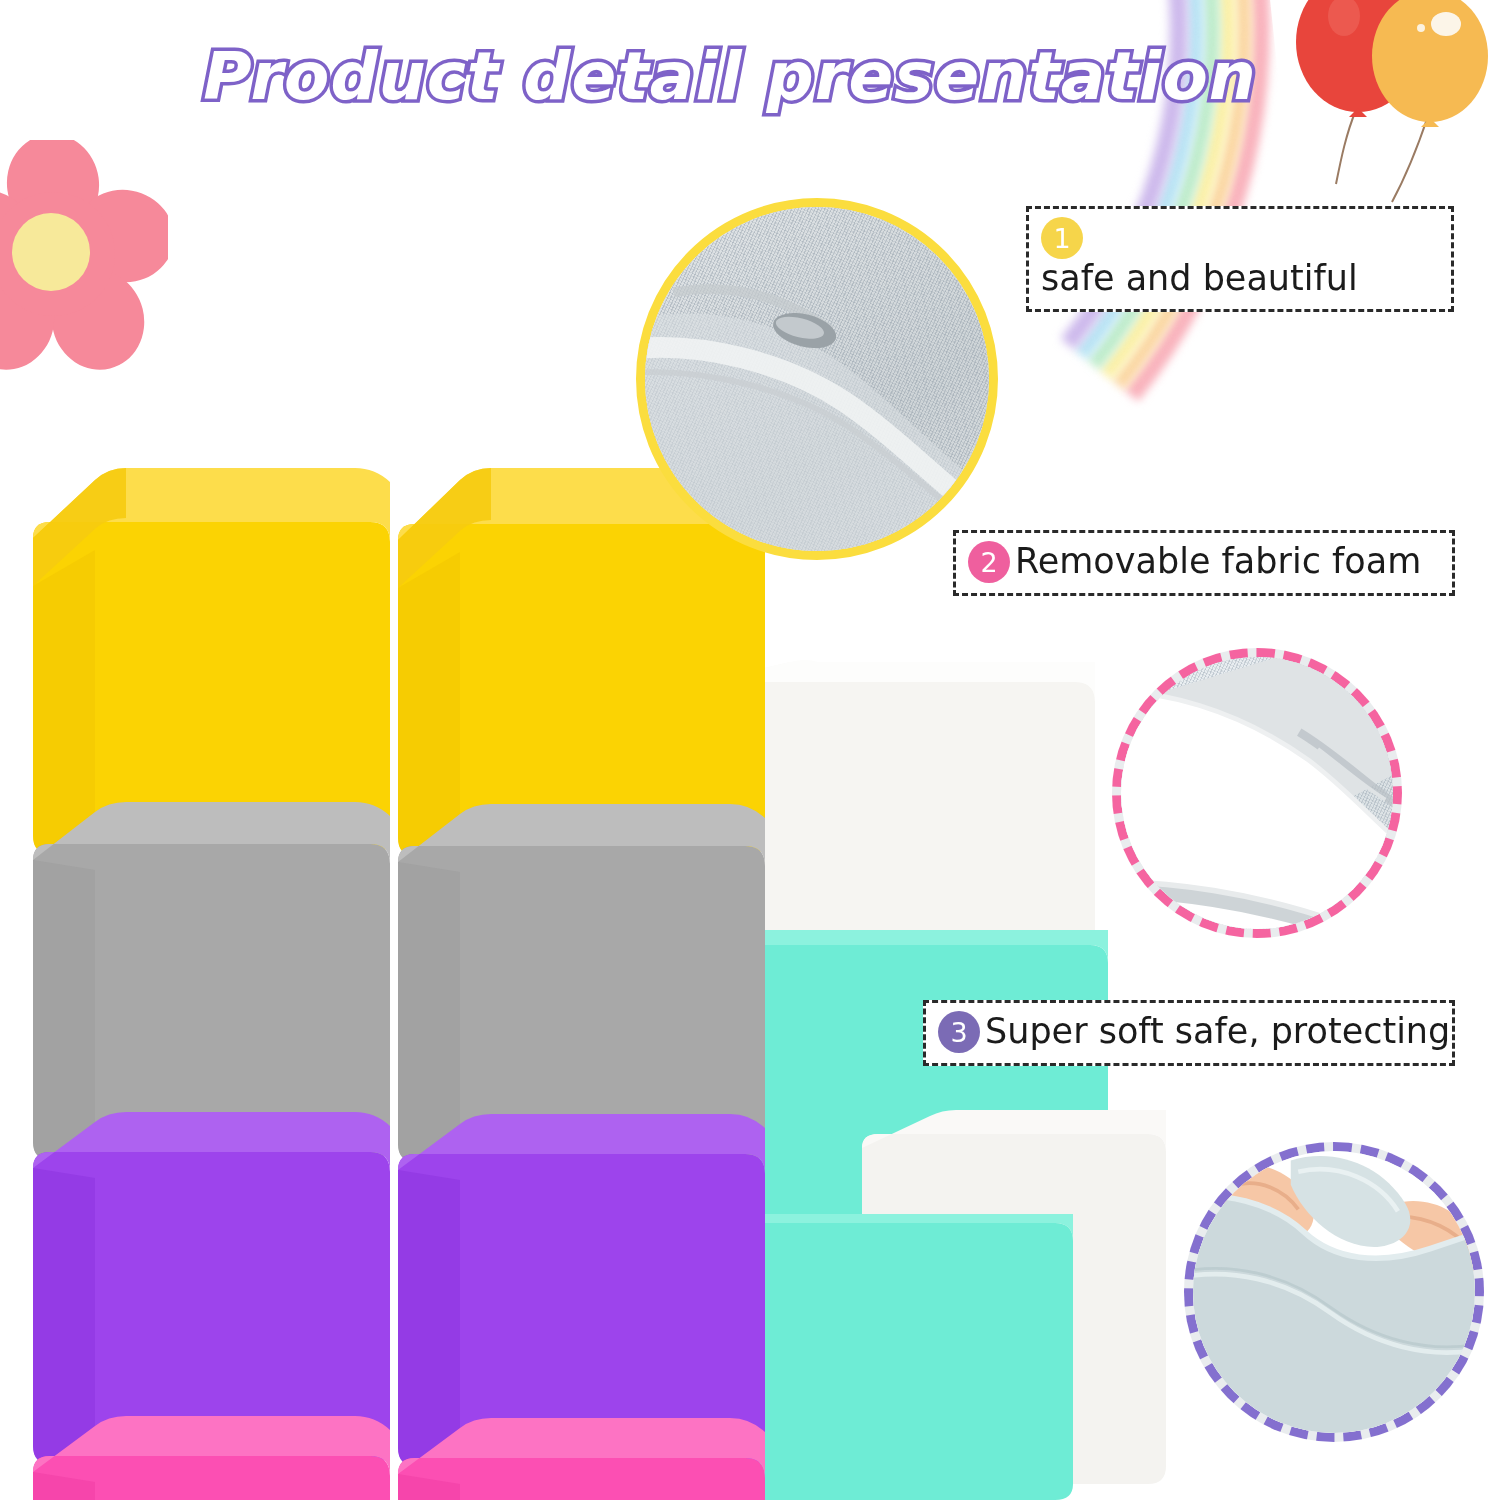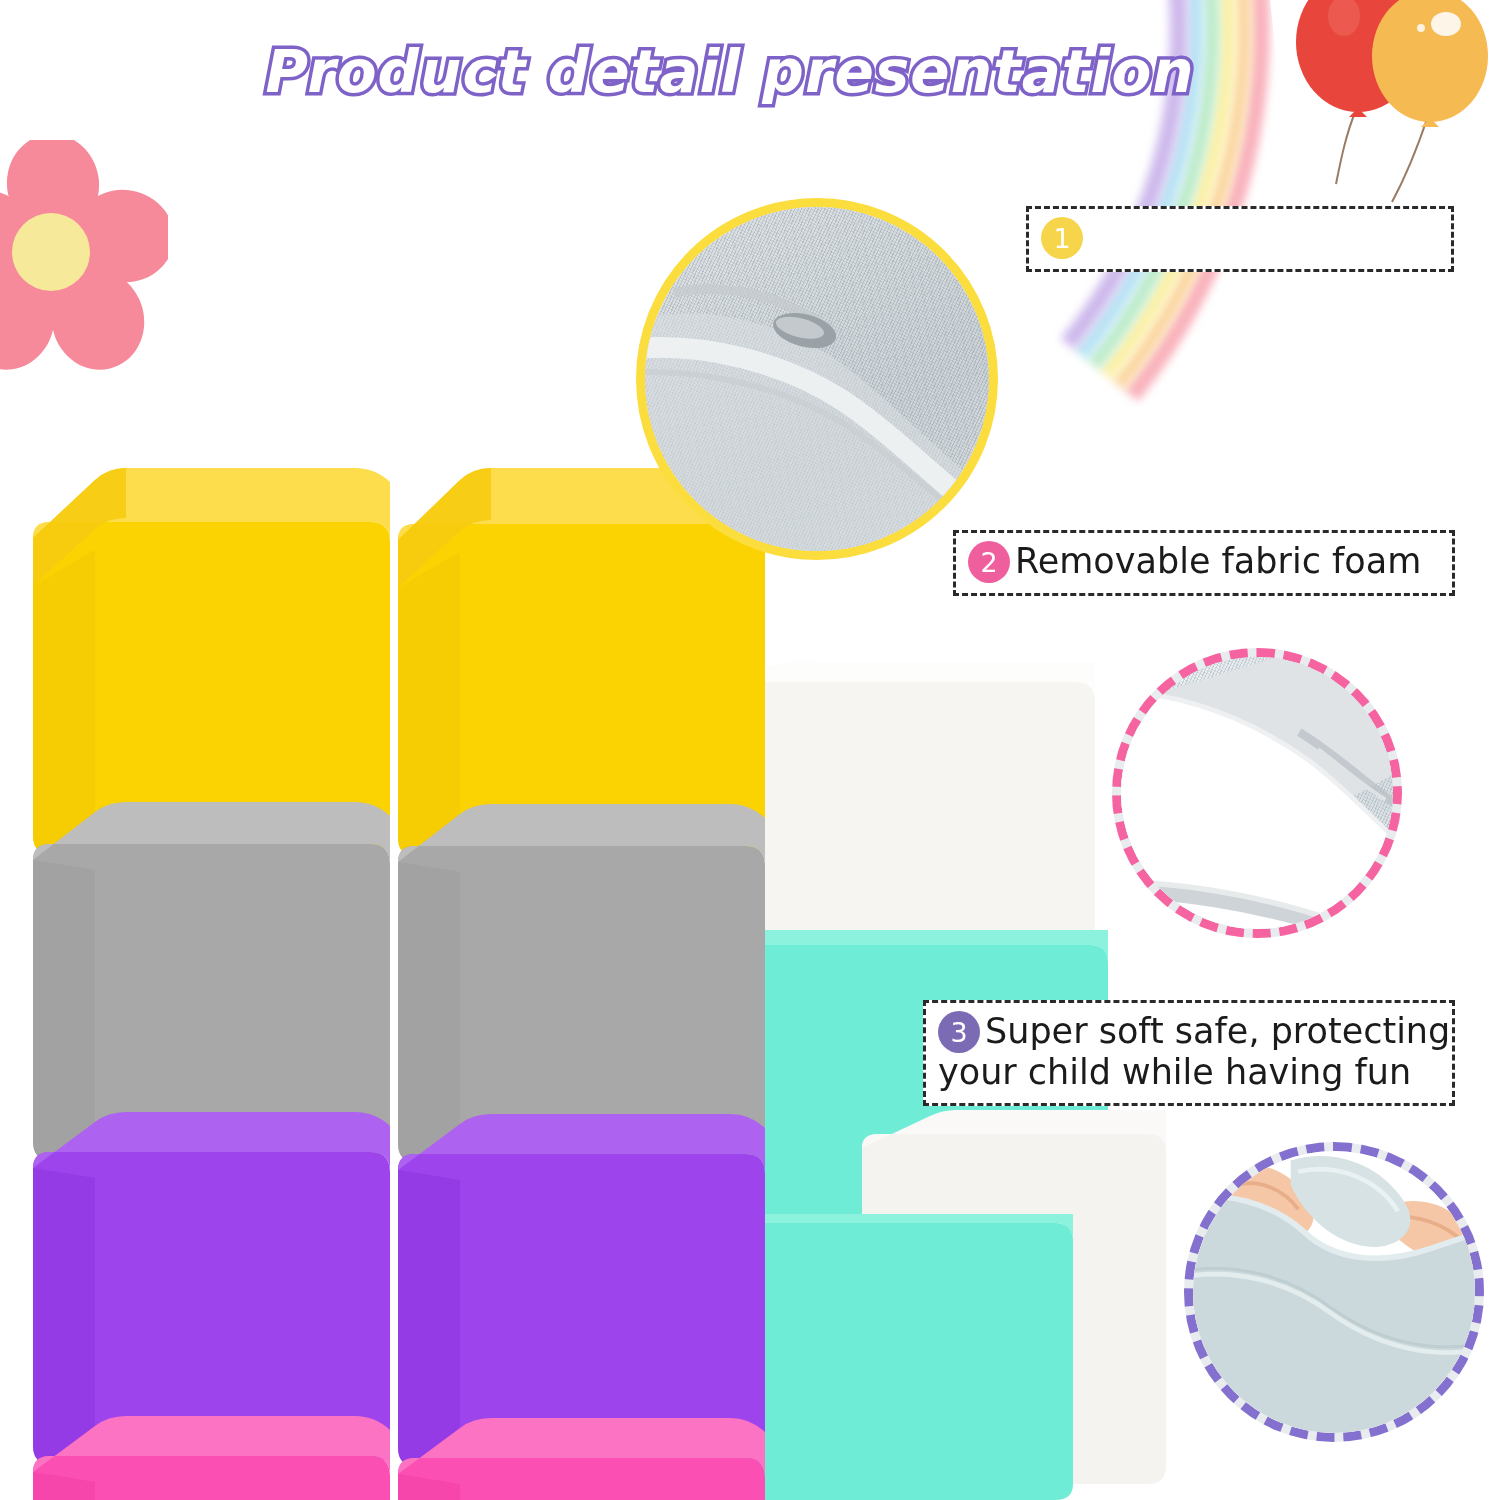--- a/index.html
+++ b/index.html
@@ -49,21 +49,21 @@
   
   .balloons { position: absolute; right: -6px; top: -16px; width: 300px; height: 250px; pointer-events: none; }
 
   
   .title {
     position: absolute;
     left: 0; top: 38px;
     width: 1460px;
     text-align: center;
     font-family: "DejaVu Sans", sans-serif;
-    font-size: 58px;
+    font-size: 66px;
     font-weight: 700;
     font-style: italic;
     letter-spacing: 1px;
     color: #ffffff;
     -webkit-text-stroke: 7px #7e62c8;
     paint-order: stroke fill;
     white-space: nowrap;
     z-index: 6;
   }
 
@@ -262,20 +262,21 @@
         <ellipse cx="168" cy="130" rx="34" ry="17" transform="rotate(14 168 130)" fill="#9aa2a7"></ellipse>
         <ellipse cx="163" cy="127" rx="26" ry="10" transform="rotate(14 163 127)" fill="#c3c9cd"></ellipse>
       </svg>
     </div>
   </div>
 
   <div class="callout" style="left:1026px; top:206px; width:428px;">
     <div class="line">
       <span class="badge badge-1">1</span>
     </div>
+    <div class="line">safe and beautiful</div>
   </div>
 
   <div class="callout" style="left:953px; top:530px; width:502px;">
     <div class="line">
       <span class="badge badge-2">2</span>
       <span>Removable fabric foam</span>
     </div>
   </div>
 
   <div class="photo dashed-pink" style="left:1112px; top:648px; width:290px; height:290px;">
@@ -291,21 +292,20 @@
         <path d="M210 98 C234 116 256 136 282 152" stroke="#dfe3e5" stroke-width="4" fill="none"></path>
       </svg>
     </div>
   </div>
 
   <div class="callout" style="left:923px; top:1000px; width:532px;">
     <div class="line">
       <span class="badge badge-3">3</span>
       <span>Super soft safe, protecting</span>
     </div>
-    <div class="line">your child while having fun</div>
   </div>
 
   <div class="photo dashed-purple" style="left:1184px; top:1142px; width:300px; height:300px;">
     <div class="photo-inner" style="background:#ffffff;">
       <svg viewBox="0 0 300 300" style="position:absolute;inset:0;width:100%;height:100%;">
 
         <path d="M20 20 C55 6 95 14 120 46 C134 64 130 84 112 92 C88 102 56 86 34 60 Z" fill="#f6c7a6"></path>
         <path d="M46 36 C70 30 96 40 112 62" stroke="#e8ae8a" stroke-width="4" fill="none"></path>
 
         <path d="M214 56 C250 46 288 64 300 96 L300 128 C272 126 238 112 214 90 Z" fill="#f6c7a6"></path>

